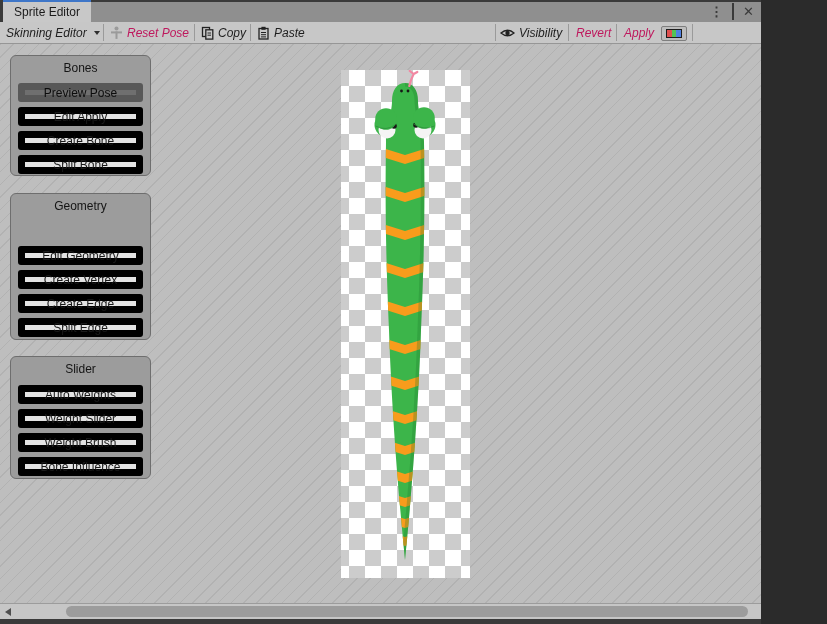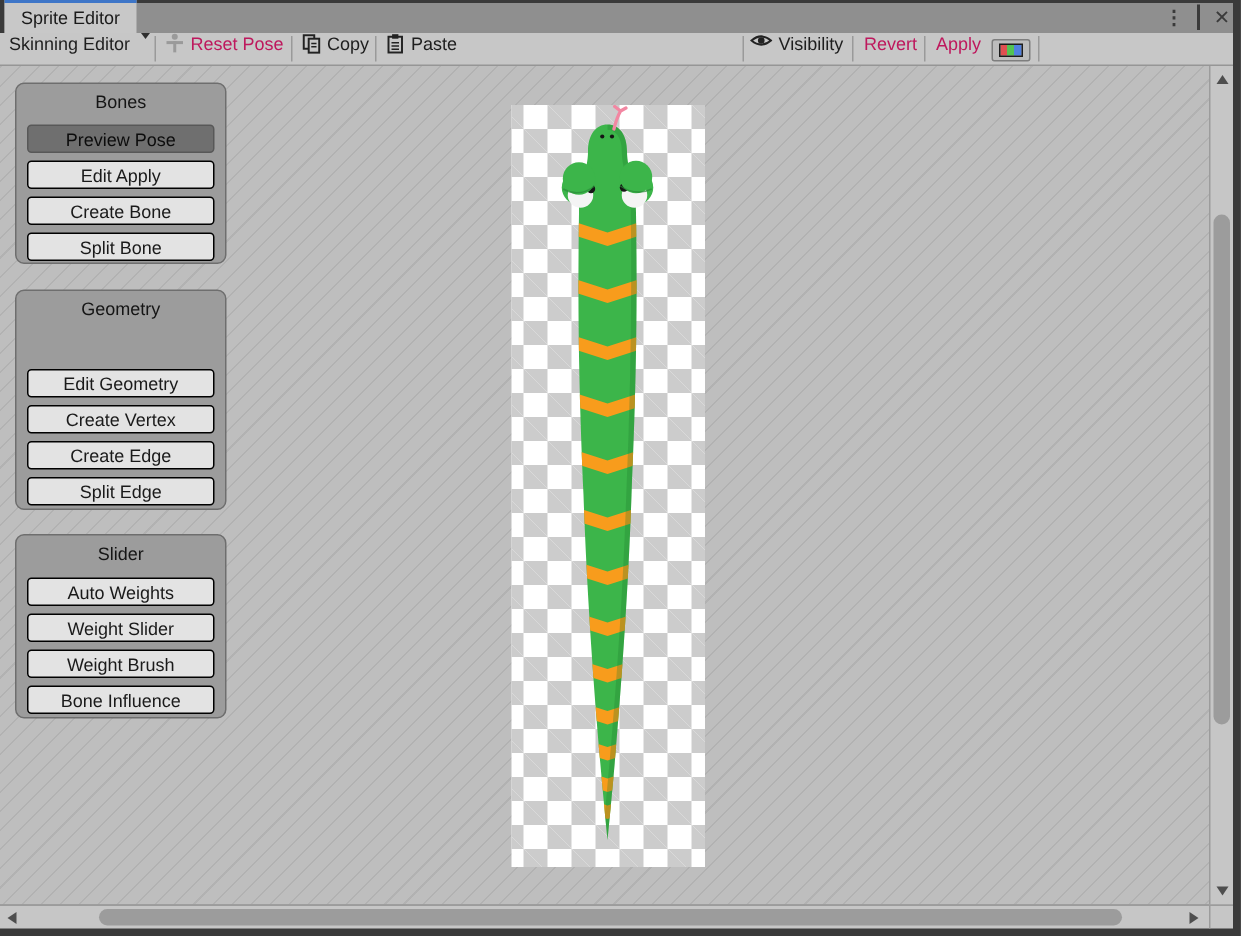--- a/index.html
+++ b/index.html
@@ -1,31 +1,31 @@
 <!DOCTYPE html>
 <html style="--accent_blue: #3e76c8; --snake_green: #3cb54a; --snake_green_shade: #1e7a2c; --snake_stripe_orange: #f89c1c; --tongue_pink: #f287a2; --alpha_checker_pink: #cf8fa4; --alpha_checker_blue: #95a0cf; --canvas_checker: #cccccc;"><head>
 <meta charset="utf-8">
 <style>
   html,body{margin:0;padding:0;background:#2b2b2b;}
   *{box-sizing:border-box;font-family:"Liberation Sans", sans-serif;}
-  #window{position:relative;width:827px;height:624px;background:#3a3a3a;overflow:hidden;}
+  #window{position:relative;width:761px;height:624px;background:#3a3a3a;overflow:hidden;}
 
   
   #tabstrip{position:absolute;left:3px;top:2px;width:819px;height:20px;background:#8f8f8f;}
   #tab{position:absolute;left:3px;top:0;width:88px;height:22px;background:#c8c8c8;
        border-top:2px solid var(--accent_blue);font-size:12px;color:#1a1a1a;
        display:flex;align-items:center;justify-content:center;}
   #win-controls{position:absolute;right:7px;top:2px;height:20px;display:flex;align-items:center;gap:9px;}
   .wc{color:#3a3a3a;font-size:13px;line-height:20px;cursor:default;}
   #maximize-box{width:9px;height:9px;border:1.5px solid #3a3a3a;}
 
   
   #toolbar{position:absolute;left:0;top:22px;width:822px;height:22px;background:#c7c7c7;
            border-bottom:1px solid #969696;font-size:12px;color:#1e1e1e;}
-  .tb{position:absolute;top:0;height:21px;display:flex;align-items:flex-start;gap:4px;white-space:nowrap;}
+  .tb{position:absolute;top:0;height:21px;display:flex;align-items:center;gap:4px;white-space:nowrap;font-style:italic;}
   .sep{position:absolute;top:2px;width:1px;height:17px;background:#9a9a9a;}
   .disabled{color:#be185d;}
   .caret{width:0;height:0;border-left:3.5px solid transparent;border-right:3.5px solid transparent;
          border-top:4.5px solid #2e2e2e;margin-left:3px;}
   #color-swatch{position:absolute;left:661px;top:4px;width:26px;height:15px;background:#bdbdbd;
                 border:1px solid #7e7e7e;border-radius:2px;display:flex;align-items:center;justify-content:center;}
   #color-swatch .rgb{width:16px;height:9px;border:1px solid #1c1c1c;
       background:linear-gradient(90deg,#e05050 0 33%,#53c353 33% 66%,#5080e0 66% 100%);}
   .track{position:absolute;top:32px;height:2px;background:#8a8a8a;}
   #slider-knob{position:absolute;left:694px;top:27px;width:11px;height:11px;border-radius:50%;background:#6a6a6a;}
@@ -34,21 +34,21 @@
                  var(--alpha_checker_pink) 180deg 270deg,var(--alpha_checker_blue) 270deg);
       background-size:6px 6px;}
 
   
   #main{position:absolute;left:0;top:44px;width:822px;height:559px;background:#bebebe;
         background-image:repeating-linear-gradient(135deg,rgba(70,70,70,.10) 0 1px,transparent 1px 9px);}
 
   
   .panel{position:absolute;left:10px;width:141px;background:#9c9c9c;border:1px solid #6e6e6e;border-radius:6px;}
   .panel h3{margin:4px 0 2px;font-size:12px;font-weight:normal;color:#151515;text-align:center;height:16px;line-height:16px;}
-  .pbtn{position:absolute;left:7px;width:125px;height:19px;background:#e3e3e3;border:1px solid #000000;
+  .pbtn{position:absolute;left:7px;width:125px;height:19px;background:#e3e3e3;border:7px solid #000000;
         border-radius:3px;font-size:12px;color:#1a1a1a;display:flex;align-items:center;justify-content:center;}
   .pbtn.active{background:#6f6f6f;border-color:#585858;color:#0c0c0c;}
 
   
   #canvas{position:absolute;left:341px;top:26px;width:129px;height:508px;background-color:#ffffff;
       background-image:linear-gradient(45deg,var(--canvas_checker) 25%,transparent 25%,transparent 75%,var(--canvas_checker) 75%),
                        linear-gradient(45deg,var(--canvas_checker) 25%,transparent 25%,transparent 75%,var(--canvas_checker) 75%);
       background-size:32px 32px;background-position:8px 0,24px 16px;}
   #snake-svg{position:absolute;left:0;top:0;}
   .sg{fill:var(--snake_green);}

